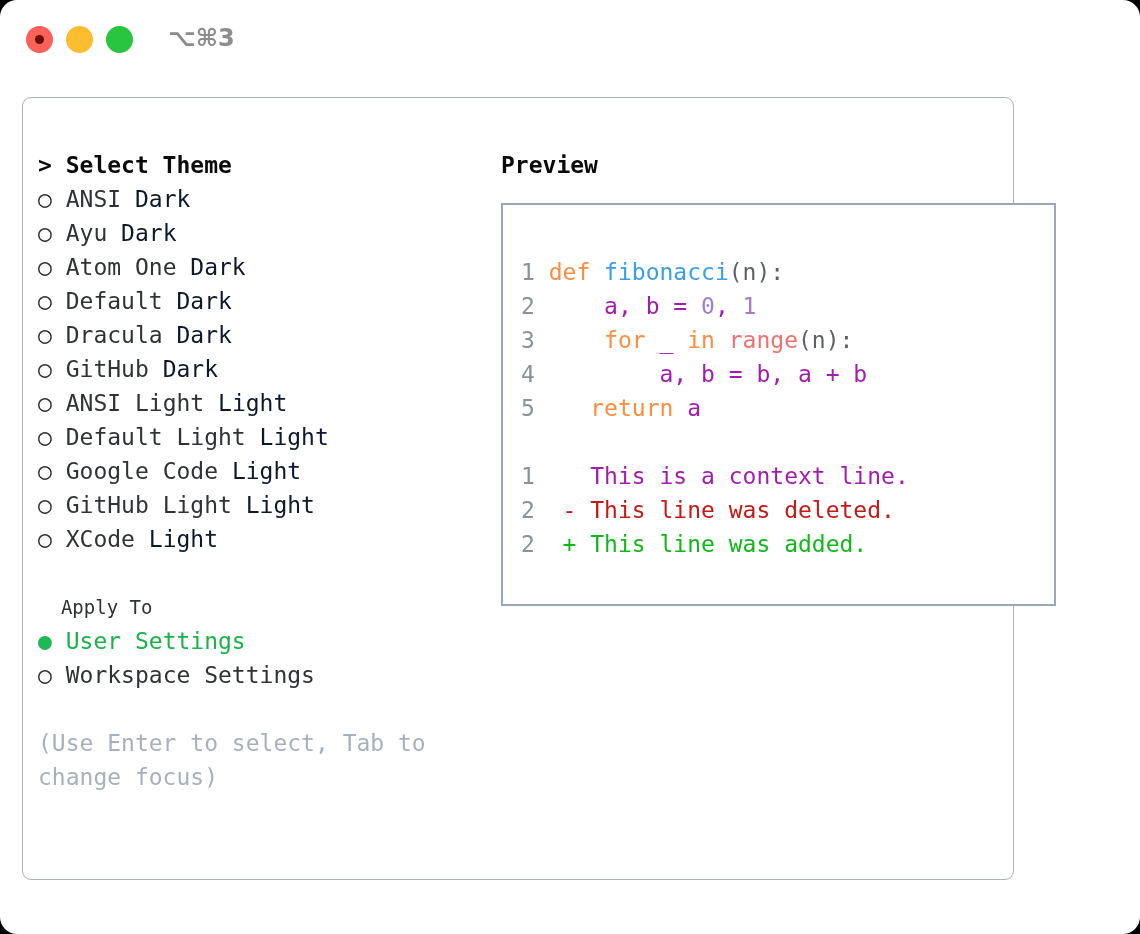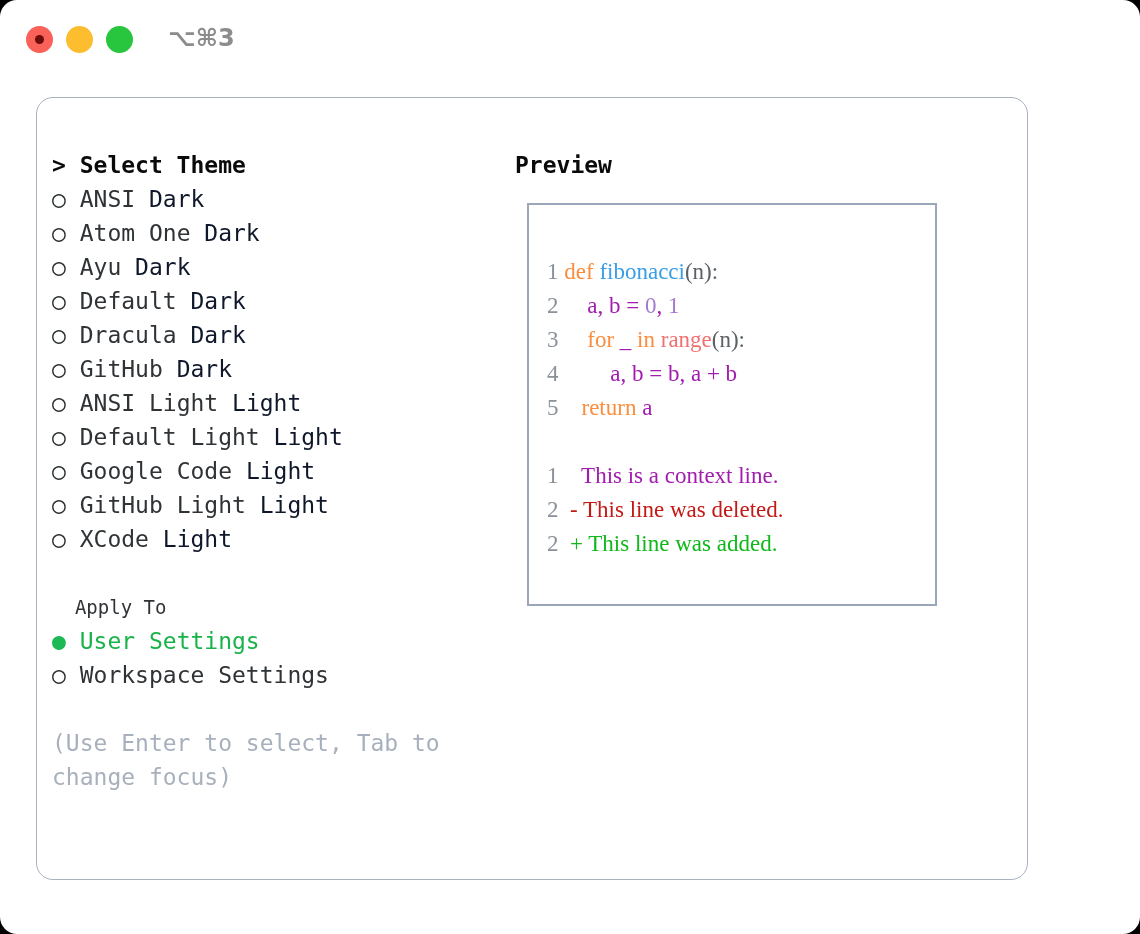--- a/index.html
+++ b/index.html
@@ -47,23 +47,22 @@
     color: #8C8C8C;
     letter-spacing: 0px;
     font-family: "DejaVu Sans", sans-serif;
   }
   
   #card {
     position: absolute;
     left: 22px; top: 97px;
     width: 992px; height: 783px;
     border: 1px solid #A9B2BE;
-    border-radius: 17px;
+    border-radius: 9px;
     background: #ffffff;
-    margin-left: 14px;
   }
   
   #left-pane {
     position: absolute;
     left: 15px; top: 50px;
     width: 450px;
   }
   .section-header {
     font-size: 23px;
     font-weight: bold;
@@ -102,25 +101,24 @@
     width: 500px;
   }
   #preview-title {
     font-size: 23px;
     font-weight: bold;
     color: #0A0A0A;
     line-height: 34px;
   }
   #preview-box {
     position: absolute;
-    left: 12px; top: 55px;
-    width: 410px; height: 403px;
+    left: 0px; top: 55px;
+    width: 555px; height: 403px;
     border: 2px solid #9BA7B8;
     background: #ffffff;
-    font-family: Liberation Serif, serif;
   }
   #code {
     position: absolute;
     left: 18px; top: 50px;
     font-size: 23px;
     line-height: 34px;
     white-space: pre;
   }
   .ln { color: #8A9199; }
   .tok-kw  { color: #FA8D3E; }
@@ -148,22 +146,22 @@
   </div>
 
   <div id="card">
 
     <div id="left-pane">
 
       <div class="section-header">&gt; Select Theme</div>
 
       <div id="theme-list">
           <div class="opt-row"><span class="marker">○ </span><span class="opt-label">ANSI</span><span class="opt-variant"> Dark</span></div>
+          <div class="opt-row"><span class="marker">○ </span><span class="opt-label">Ayu</span><span class="opt-variant"> Dark</span></div>
           <div class="opt-row"><span class="marker">○ </span><span class="opt-label">Atom One</span><span class="opt-variant"> Dark</span></div>
-          <div class="opt-row"><span class="marker">○ </span><span class="opt-label">Ayu</span><span class="opt-variant"> Dark</span></div>
           <div class="opt-row"><span class="marker">○ </span><span class="opt-label">Default</span><span class="opt-variant"> Dark</span></div>
           <div class="opt-row"><span class="marker">○ </span><span class="opt-label">Dracula</span><span class="opt-variant"> Dark</span></div>
           <div class="opt-row"><span class="marker">○ </span><span class="opt-label">GitHub</span><span class="opt-variant"> Dark</span></div>
           <div class="opt-row"><span class="marker">○ </span><span class="opt-label">ANSI Light</span><span class="opt-variant"> Light</span></div>
           <div class="opt-row"><span class="marker">○ </span><span class="opt-label">Default Light</span><span class="opt-variant"> Light</span></div>
           <div class="opt-row"><span class="marker">○ </span><span class="opt-label">Google Code</span><span class="opt-variant"> Light</span></div>
           <div class="opt-row"><span class="marker">○ </span><span class="opt-label">GitHub Light</span><span class="opt-variant"> Light</span></div>
           <div class="opt-row"><span class="marker">○ </span><span class="opt-label">XCode</span><span class="opt-variant"> Light</span></div>
         </div>
 

